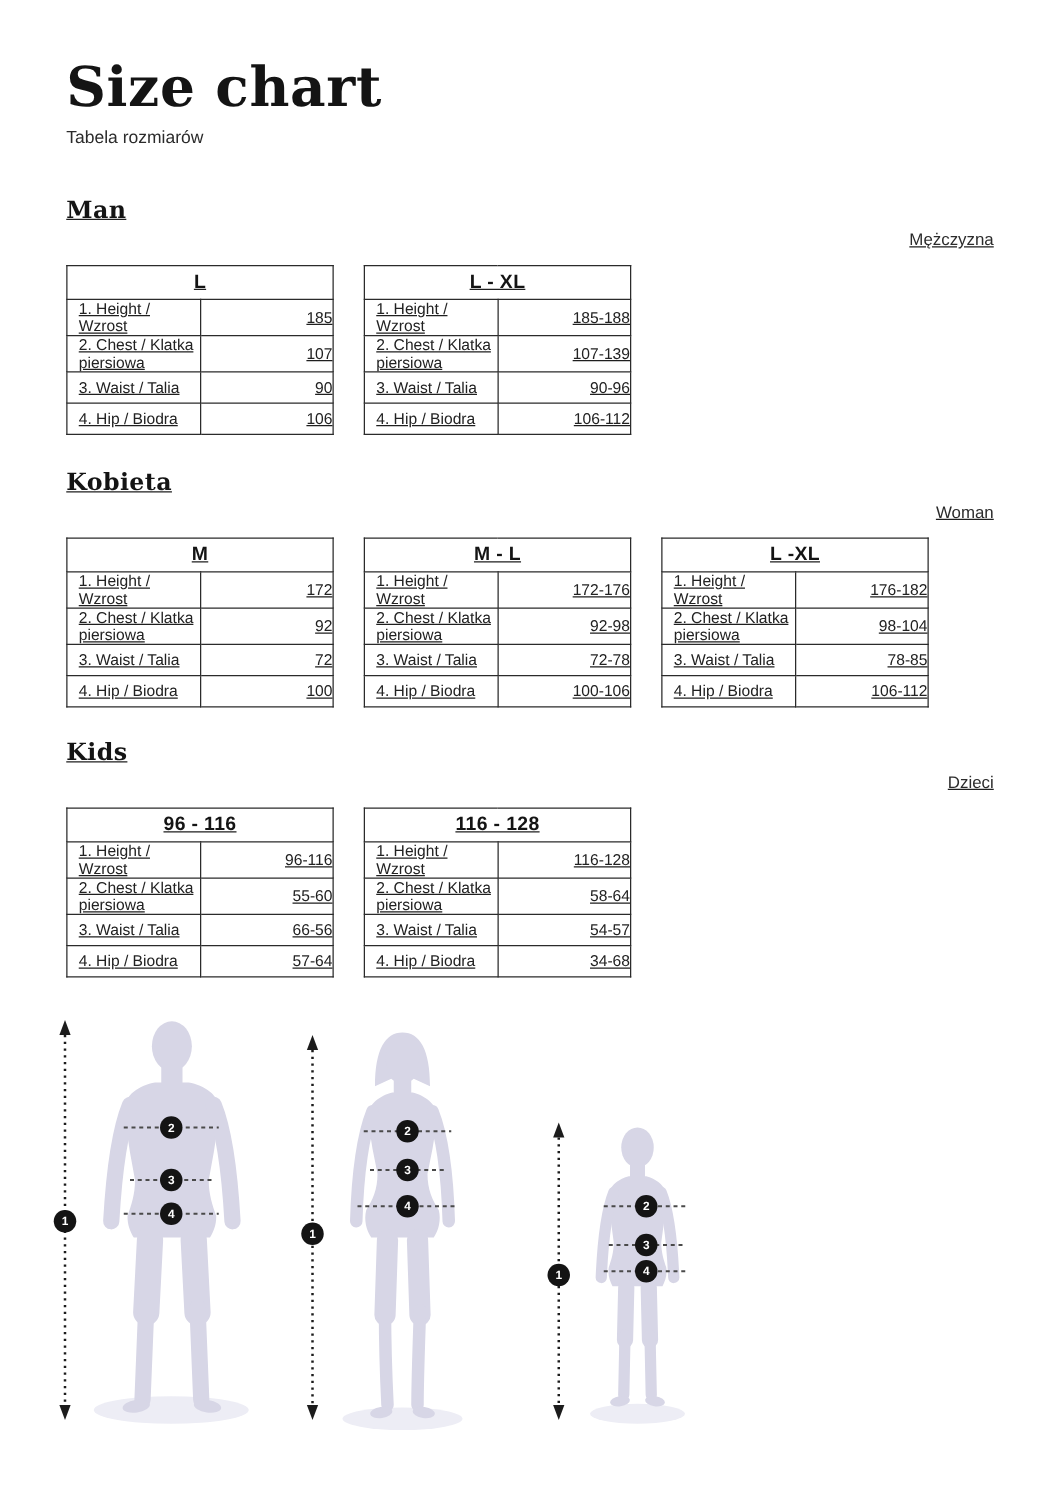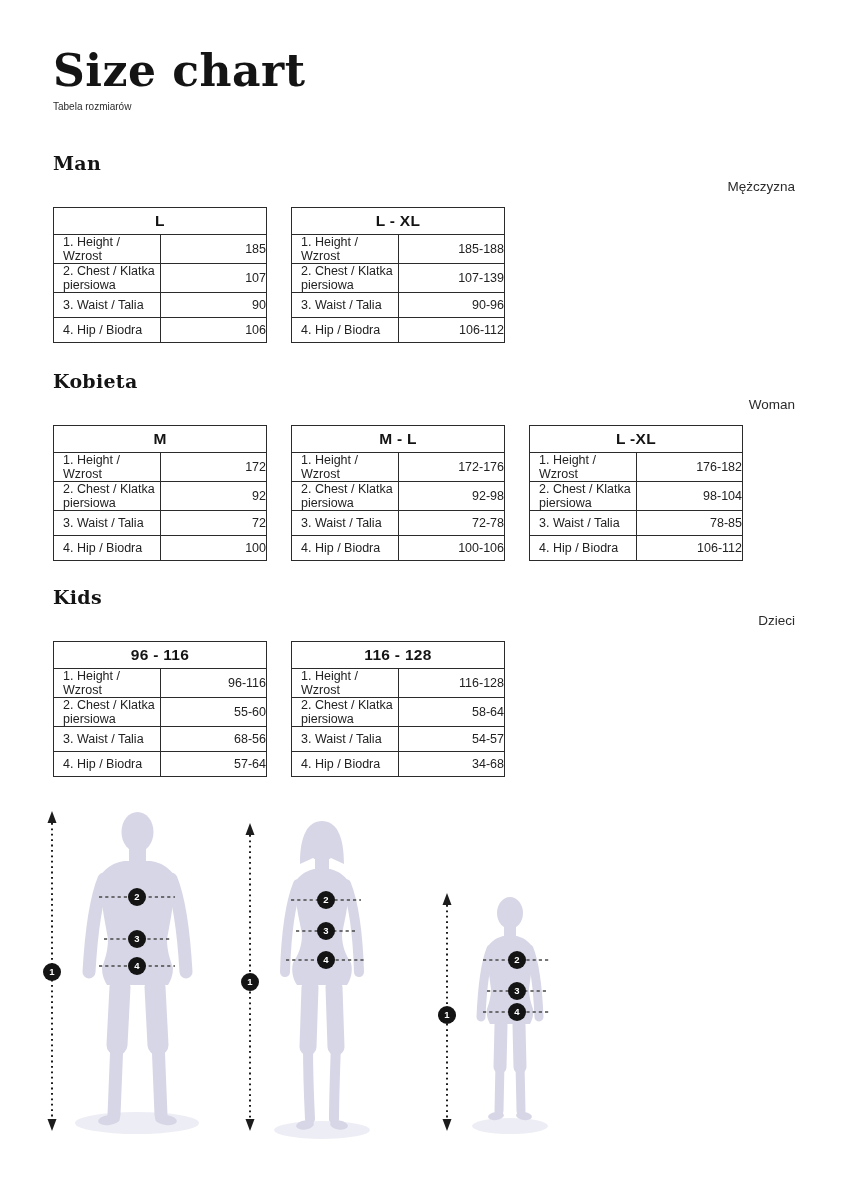--- a/index.html
+++ b/index.html
@@ -15,25 +15,25 @@
     margin-top:48px;
     font-family:"DejaVu Serif", serif;
     font-weight:600;
     font-size:44px;
     line-height:1.05;
     letter-spacing:.5px;
     color:#141414;
   }
   .page-subtitle {
     margin-top:7px;
-    font-size:10px;
+    font-size:14px;
     color:#2b2b2b;
   }
 
-  .section { margin-top:0; }
+  .section { margin-top:0;text-decoration:underline; }
   .section-heading {
     font-family:"DejaVu Serif", serif;
     font-weight:600;
     font-size:19px;
     letter-spacing:.3px;
     color:#141414;
   }
   .section-subheading {
     margin-top:5px;
     font-size:13.5px;
@@ -255,21 +255,21 @@
           <tr>
             <td class="lbl">1. Height / Wzrost</td>
             <td class="val">96-116</td>
           </tr>
           <tr>
             <td class="lbl">2. Chest / Klatka piersiowa</td>
             <td class="val">55-60</td>
           </tr>
           <tr>
             <td class="lbl">3. Waist / Talia</td>
-            <td class="val">68-56</td>
+            <td class="val">66-56</td>
           </tr>
           <tr>
             <td class="lbl">4. Hip / Biodra</td>
             <td class="val">57-64</td>
           </tr>
         </tbody>
       </table>
 
       <table class="size-table">
         <thead>

